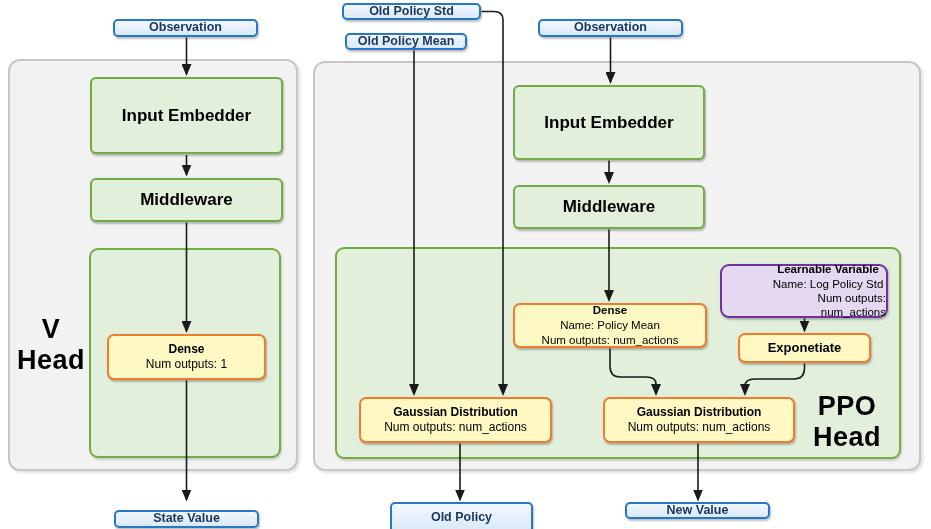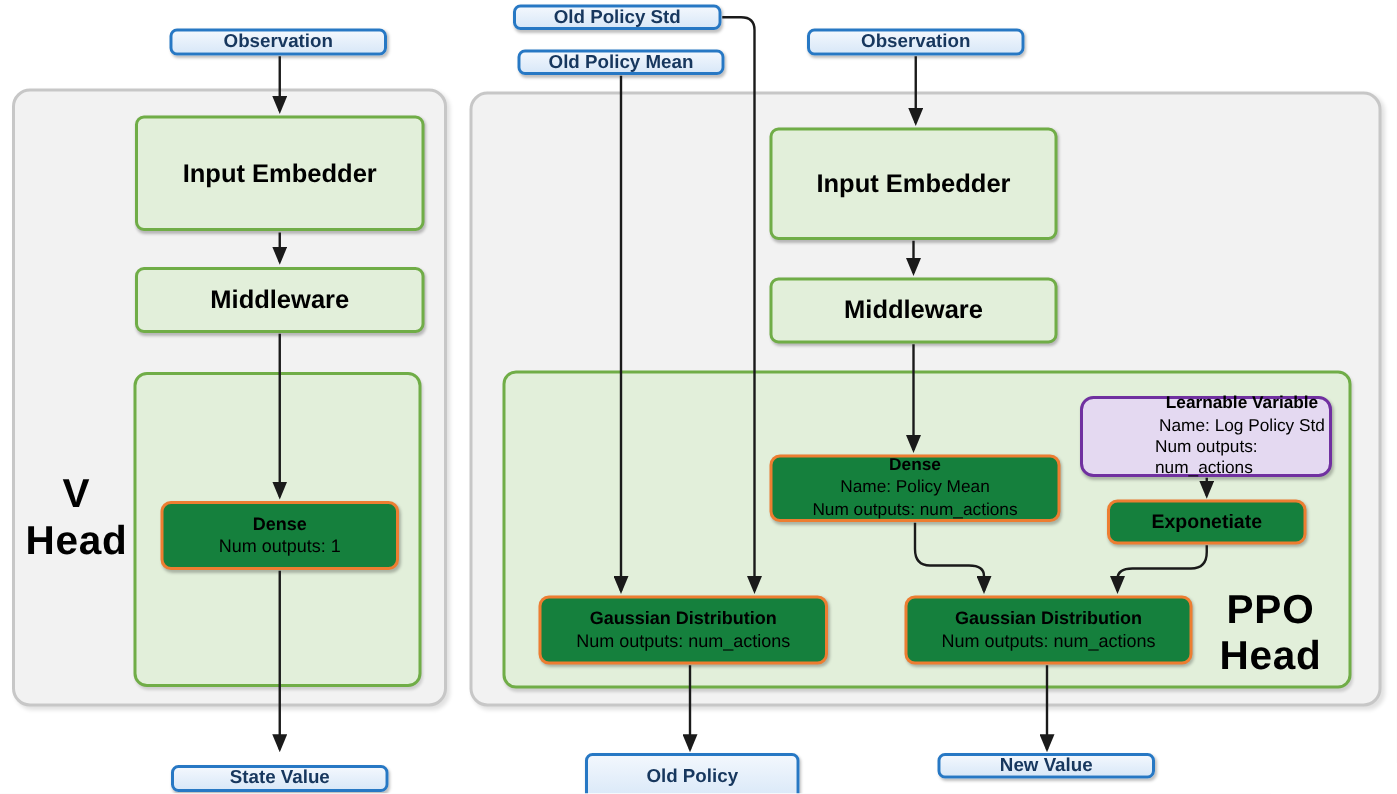--- a/index.html
+++ b/index.html
@@ -11,33 +11,33 @@
     position:absolute;background:#F2F2F2;border:2px solid #C7C7C7;
     border-radius:12px;box-shadow:2px 2px 3px rgba(0,0,0,0.12);
     box-sizing:border-box;
   }
   .green-zone{
     position:absolute;background:#E2EFDA;border:2.5px solid #70AD47;
     border-radius:9px;box-sizing:border-box;box-shadow:1px 2px 2px rgba(0,0,0,0.15);
   }
   .node{
     position:absolute;display:flex;flex-direction:column;align-items:center;
-    justify-content:center;text-align:left;box-sizing:border-box;
+    justify-content:center;text-align:right;box-sizing:border-box;
     box-shadow:1px 1.5px 2px rgba(0,0,0,0.25);line-height:1.25;
   }
   .node.green{
     background:#E2EFDA;border:2.5px solid #70AD47;border-radius:6px;
     font-weight:bold;font-size:17px;color:#000;
   }
   .node.blue{
     background:linear-gradient(#F2F7FD,#D9E8F8);border:2.5px solid #2778C4;
     border-radius:5px;font-weight:bold;font-size:12.5px;color:#17375E;
   }
   .node.orange{
-    background:#15803d;border:2.5px solid #ED7D31;border-radius:7px;
+    background:#fef9c3;border:2.5px solid #ED7D31;border-radius:7px;
     font-size:12px;color:#000;
   }
   .node.purple{
     background:#E4D9F1;border:2.5px solid #7030A0;border-radius:9px;
     font-size:11.5px;color:#000;padding-left:48px;
   }
   .node .nt{font-weight:bold;}
   .node .nd{font-weight:normal;}
   .node.small-text{font-size:11.5px;line-height:1.28;}
   .big-label{
@@ -86,21 +86,21 @@
 
   <div class="big-label" style="left:797px;top:391px;width:100px;">
     <div>PPO</div>
     <div>Head</div>
   </div>
 
   <div class="node blue" style="left:342px;top:3px;width:139px;height:17px;">
     <span>Old Policy Std</span>
   </div>
 
-  <div class="node blue" style="left:345px;top:33px;width:138px;height:17px;">
+  <div class="node blue" style="left:345px;top:33px;width:122px;height:17px;">
     <span>Old Policy Mean</span>
   </div>
 
   <div class="node blue" style="left:538px;top:19px;width:145px;height:18px;">
     <span>Observation</span>
   </div>
 
   <div class="node green" style="left:513px;top:85px;width:192px;height:75px;">
     <span>Input Embedder</span>
   </div>

